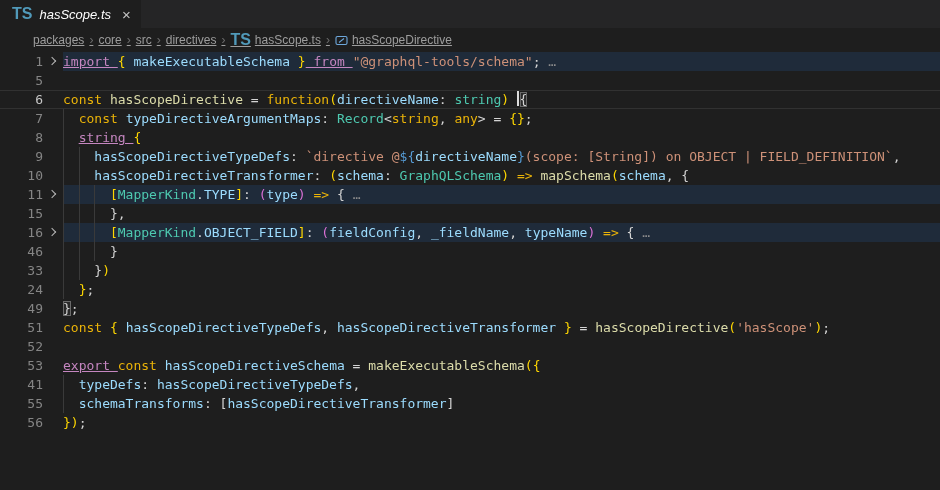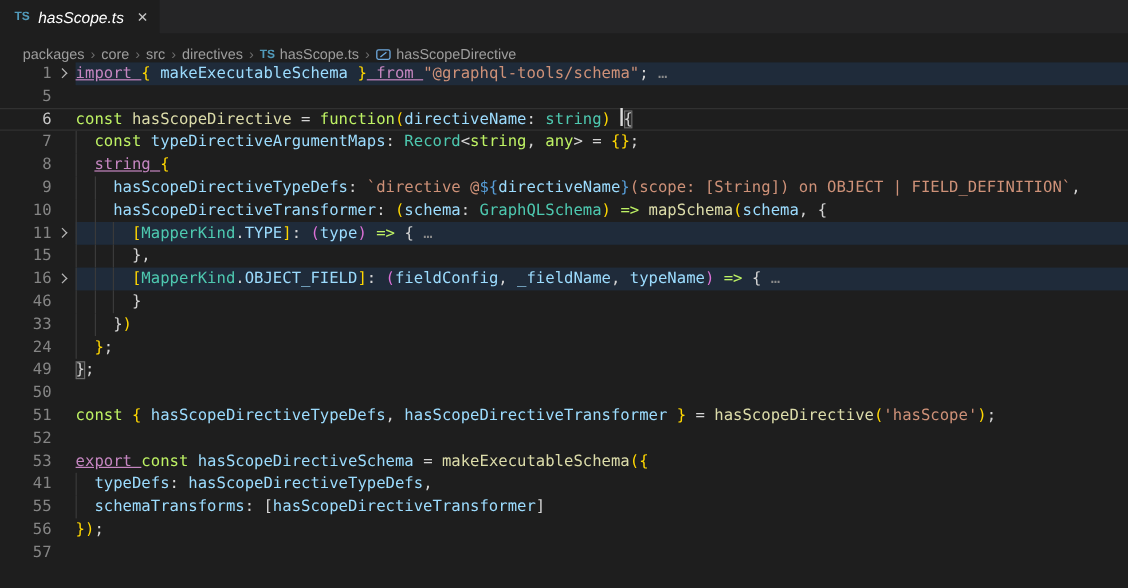--- a/index.html
+++ b/index.html
@@ -3,27 +3,27 @@
 <meta charset="utf-8">
 <style>
   * { margin:0; padding:0; box-sizing:border-box; }
   html,body { width:940px; height:490px; overflow:hidden; background:#1e1e1e;
               font-family:"Liberation Sans", sans-serif; }
 
   
   .tabbar { height:28px; background:#252526; display:flex; align-items:stretch; }
   .tab { display:flex; align-items:center; gap:7px; background:#1e1e1e;
          padding:0 10px 0 12px; min-width:118px; cursor:pointer; }
-  .ts-badge { color:#519aba; font-weight:bold; font-size:10px; letter-spacing:0; }
+  .ts-badge { color:#519aba; font-weight:bold; font-size:16px; letter-spacing:0; }
   .tab-title { color:#ffffff; font-style:italic; font-size:13px; }
   .tab-close { color:#c5c5c5; font-size:15px; line-height:1; margin-left:4px; }
 
   
-  .breadcrumbs { height:24px; background:#1e1e1e; display:flex; align-items:flex-end;
-                 padding-left:19px; font-size:12px; color:#9d9d9d; }
+  .breadcrumbs { height:24px; background:#1e1e1e; display:flex; align-items:center;
+                 padding-left:33px; font-size:12px; color:#9d9d9d;text-decoration:underline; }
   .crumb { cursor:pointer; display:flex; align-items:center; gap:4px; }
   .crumb-sep { color:#6c6c6c; margin:0 5px; font-size:12px; }
   .sym-var-icon { display:inline-block; width:13px; height:13px; position:relative; }
   .sym-var-icon svg { display:block; }
 
   
   .editor { font-family:"DejaVu Sans Mono", "Liberation Mono", monospace;
             font-size:13px; line-height:19px; }
   .row { display:flex; height:19px; }
   .row.hl-fold .code { background:#1f2b3a; }
@@ -33,21 +33,21 @@
   .chev { flex:none; width:20px; position:relative; }
   .chev.on::after { content:""; position:absolute; left:6px; top:6px; width:5px; height:5px;
                     border-right:1.5px solid #b8b8b8; border-bottom:1.5px solid #b8b8b8;
                     transform:rotate(-45deg); }
   .code { flex:1; white-space:pre; }
   .g { display:inline-block; width:15.66px; height:19px; vertical-align:top;
        border-left:1px solid #3a3a3a; }
 
   
   .kw   { color:#c586c0;text-decoration:underline; }
-  .kw2  { color:#bef264; }
+  .kw2  { color:#eab308; }
   .var  { color:#9cdcfe; }
   .fn   { color:#dcdcaa; }
   .type { color:#4ec9b0; }
   .str  { color:#ce9178; }
   .punc { color:#d4d4d4; }
   .b1   { color:#ffd700; }
   .b2   { color:#da70d6; }
   .itp  { color:#569cd6; }
   .fold { color:#8c8c8c; }
   .m { outline:1px solid #6a6a6a; outline-offset:-1px; background:rgba(110,110,110,.14); }
@@ -155,25 +155,20 @@
       <span class="ln">24</span>
       <span class="chev"></span>
       <span class="code"><span class="g"></span><span class="b1">}</span><span class="punc">;</span></span>
     </div>
     <div class="row">
       <span class="ln">49</span>
       <span class="chev"></span>
       <span class="code"><span class="punc m">}</span><span class="punc">;</span></span>
     </div>
     <div class="row">
-      <span class="ln">50</span>
-      <span class="chev"></span>
-      <span class="code"></span>
-    </div>
-    <div class="row">
       <span class="ln">51</span>
       <span class="chev"></span>
       <span class="code"><span class="kw2">const </span><span class="b1">{ </span><span class="var">hasScopeDirectiveTypeDefs</span><span class="punc">, </span><span class="var">hasScopeDirectiveTransformer</span><span class="b1"> }</span><span class="punc"> = </span><span class="fn">hasScopeDirective</span><span class="b1">(</span><span class="str">'hasScope'</span><span class="b1">)</span><span class="punc">;</span></span>
     </div>
     <div class="row">
       <span class="ln">52</span>
       <span class="chev"></span>
       <span class="code"></span>
     </div>
     <div class="row">
@@ -189,18 +184,13 @@
     <div class="row">
       <span class="ln">55</span>
       <span class="chev"></span>
       <span class="code"><span class="g"></span><span class="var">schemaTransforms</span><span class="punc">: </span><span class="punc">[</span><span class="var">hasScopeDirectiveTransformer</span><span class="punc">]</span></span>
     </div>
     <div class="row">
       <span class="ln">56</span>
       <span class="chev"></span>
       <span class="code"><span class="b1">})</span><span class="punc">;</span></span>
     </div>
-    <div class="row">
-      <span class="ln">57</span>
-      <span class="chev"></span>
-      <span class="code"></span>
-    </div>
   </div>
 
 </body></html>

